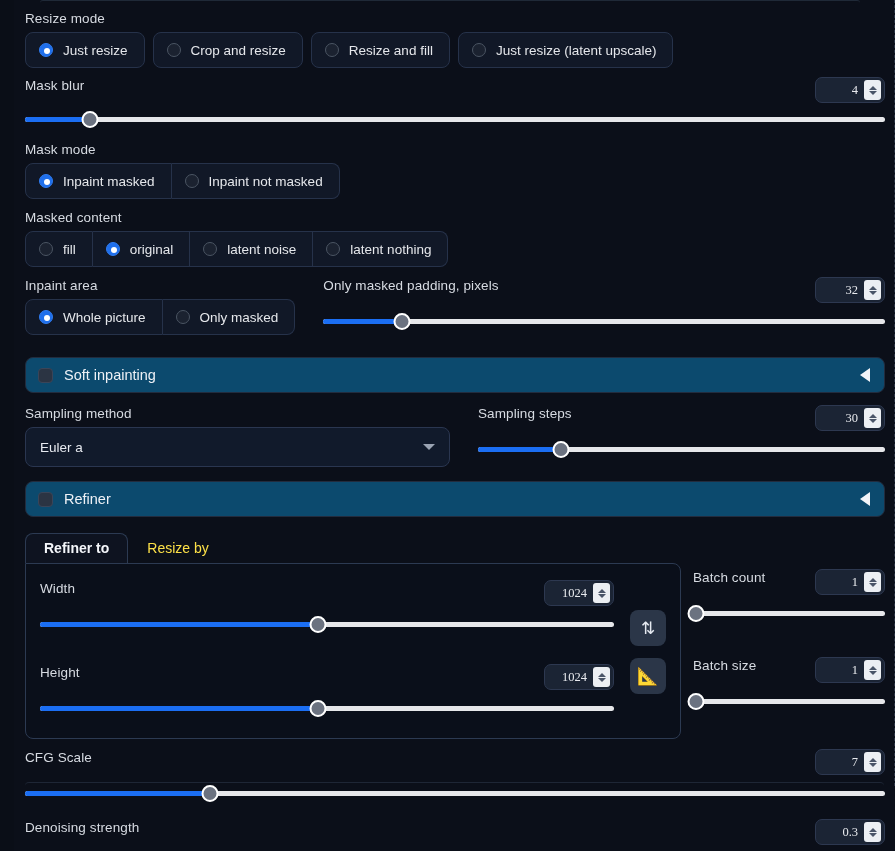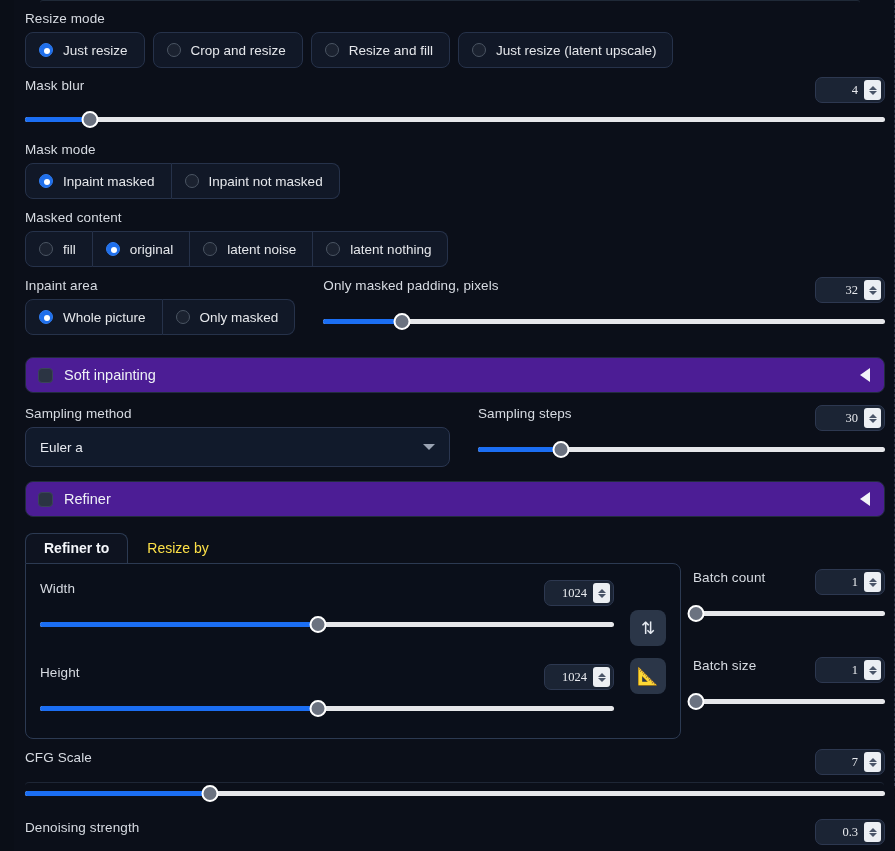--- a/index.html
+++ b/index.html
@@ -85,21 +85,21 @@
     position:absolute; top:2px; width:17px; height:17px; border-radius:50%;
     background:#6b7280; border:2px solid #fff; transform: translateX(-50%);
   }
 
   .field { margin-bottom: 6px; }
   .fhead { display:flex; align-items:flex-start; justify-content:space-between; }
 
   
   .accordion {
     height: 36px; border: 1px solid #222c3e; border-radius: 8px;
-    background: #4c1d95; display: flex; align-items: center;
+    background: #0c4a6e; display: flex; align-items: center;
     padding: 0 14px 0 12px; justify-content: space-between;
   }
   .acc-left { display:flex; align-items:center; gap:11px; }
   .acc-title { font-size: 14.5px; color:#eef1f6; }
   .cbox {
     width: 15px; height: 15px; border-radius: 4px;
     background: #2b3443; border: 1px solid #3a4559; flex:none;
   }
   .caret { width:0;height:0; border-top:7px solid transparent; border-bottom:7px solid transparent; border-right:10px solid #f2f4f8; }
 

